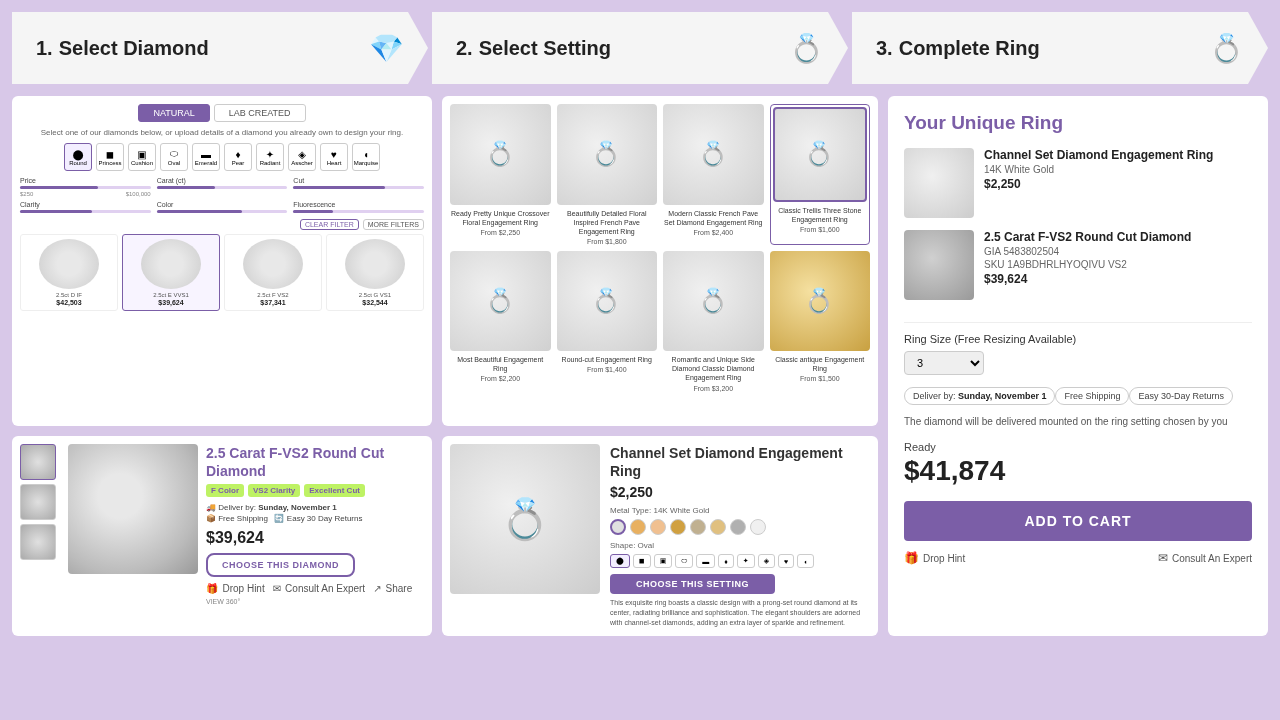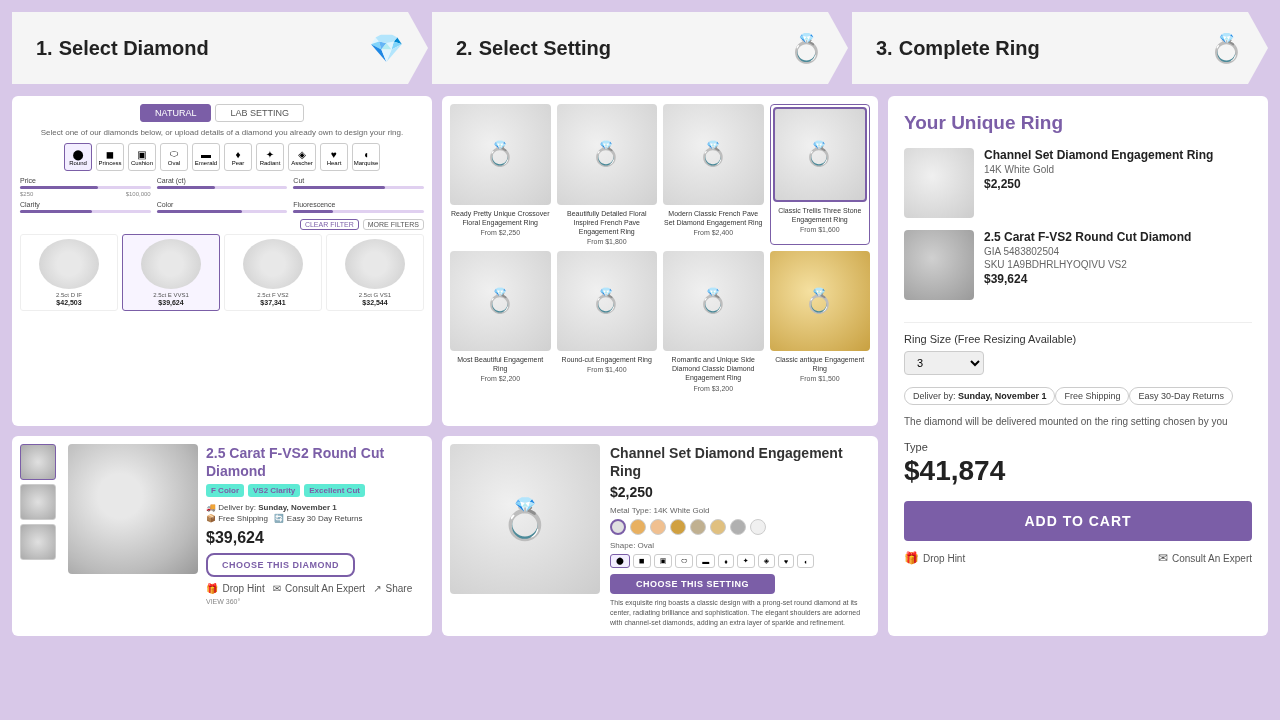--- a/index.html
+++ b/index.html
@@ -410,21 +410,21 @@
       margin-bottom: 4px;
       line-height: 1.3;
     }
     .dd-badges {
       display: flex;
       gap: 4px;
       margin-bottom: 6px;
       flex-wrap: wrap;
     }
     .dd-badge {
-      background: #5eead4;
+      background: #bef264;
       color: #7b5ea7;
       border-radius: 3px;
       padding: 2px 5px;
       font-size: 8px;
       font-weight: bold;
     }
     .dd-delivery {
       font-size: 8px;
       color: #444;
       margin-bottom: 2px;
@@ -564,21 +564,21 @@
     <span class="step-title" style="margin-left:6px; flex:1;">Complete Ring</span>
     <span class="step-icon">💍</span>
   </div>
 </div>
 
 <div class="main-grid">
 
   <div class="panel diamond-selector">
     <div class="ds-tabs">
       <button class="ds-tab active">NATURAL</button>
-      <button class="ds-tab">LAB SETTING</button>
+      <button class="ds-tab">LAB CREATED</button>
     </div>
     <div class="ds-subtitle">Select one of our diamonds below, or upload details of a diamond you already own to design your ring.</div>
     <div class="shape-row">
       <div class="shape-btn active">
           <span class="shape-icon">⬤</span>
           <span style="font-size:6px">Round</span>
         </div>
       <div class="shape-btn">
           <span class="shape-icon">◼</span>
           <span style="font-size:6px">Princess</span>
@@ -767,21 +767,21 @@
       <div class="badge">
         <span>Deliver by:</span>
         <span class="bold">Sunday, November 1</span>
       </div>
       <div class="badge">Free Shipping</div>
       <div class="badge">Easy 30-Day Returns</div>
     </div>
 
     <div class="ur-note">The diamond will be delivered mounted on the ring setting chosen by you</div>
 
-    <div class="total-label">Type</div>
+    <div class="total-label">Ready</div>
     <div class="total-price">$41,874</div>
 
     <button class="add-to-cart">ADD TO CART</button>
 
     <div class="ur-actions">
       <div class="ur-action">
         <span class="ur-action-icon">🎁</span>
         <span>Drop Hint</span>
       </div>
       <div class="ur-action">

